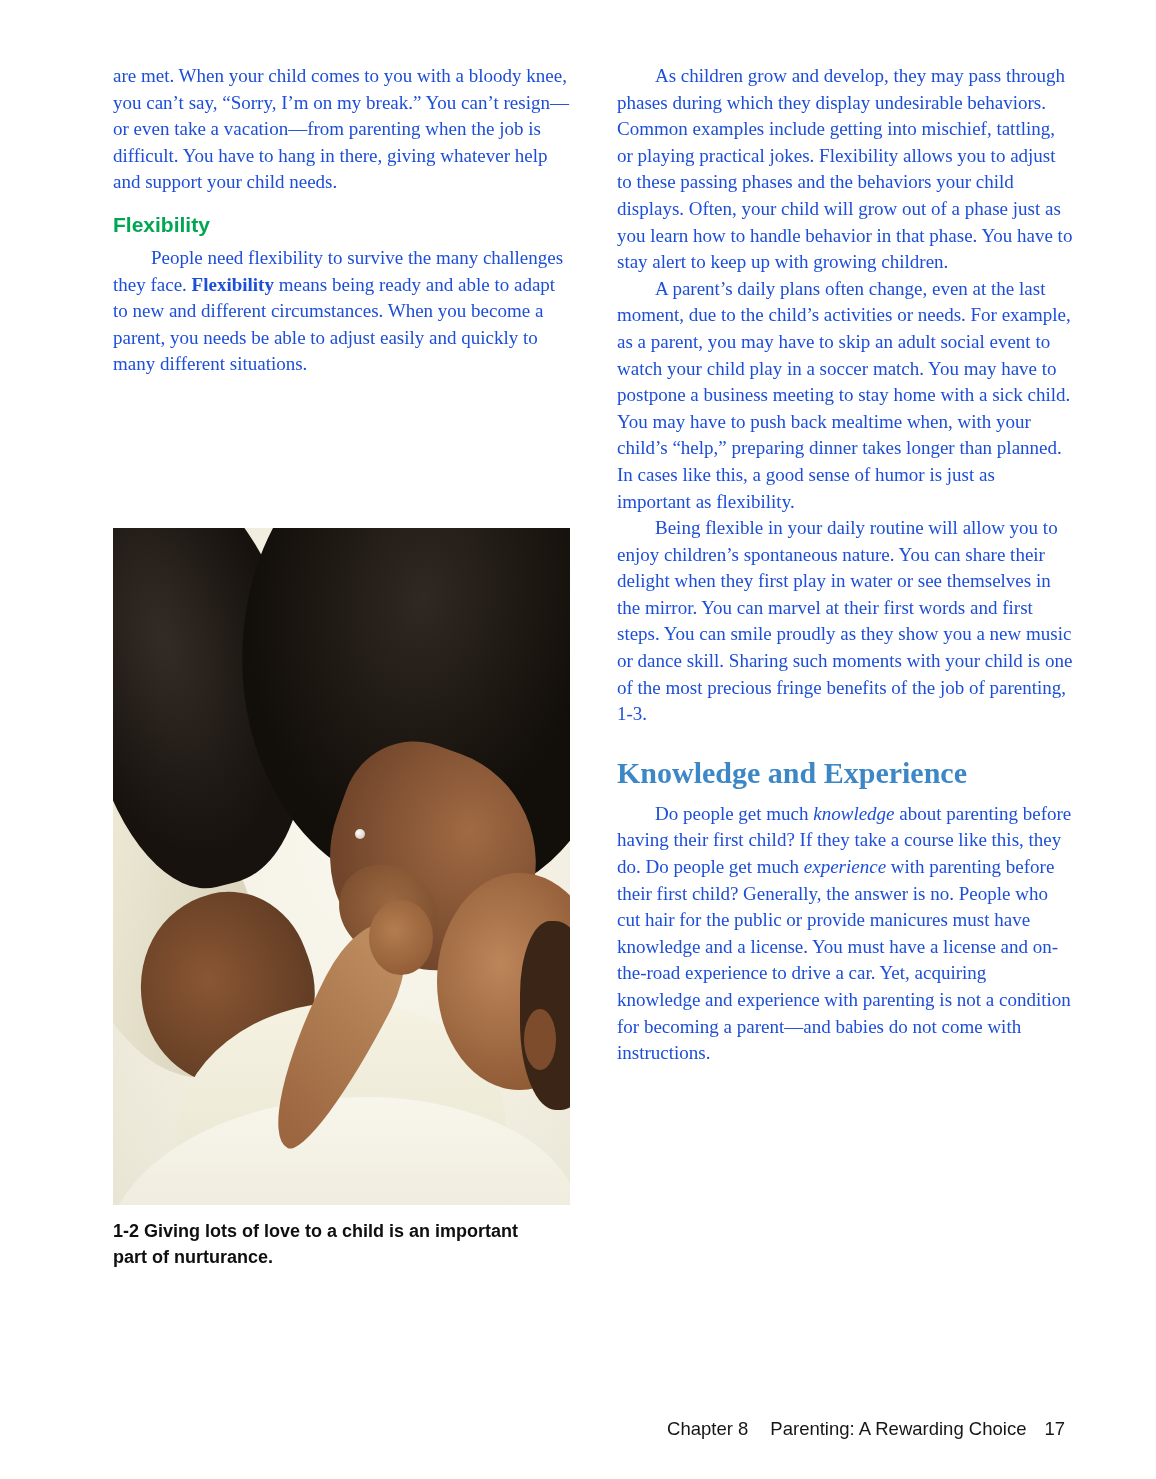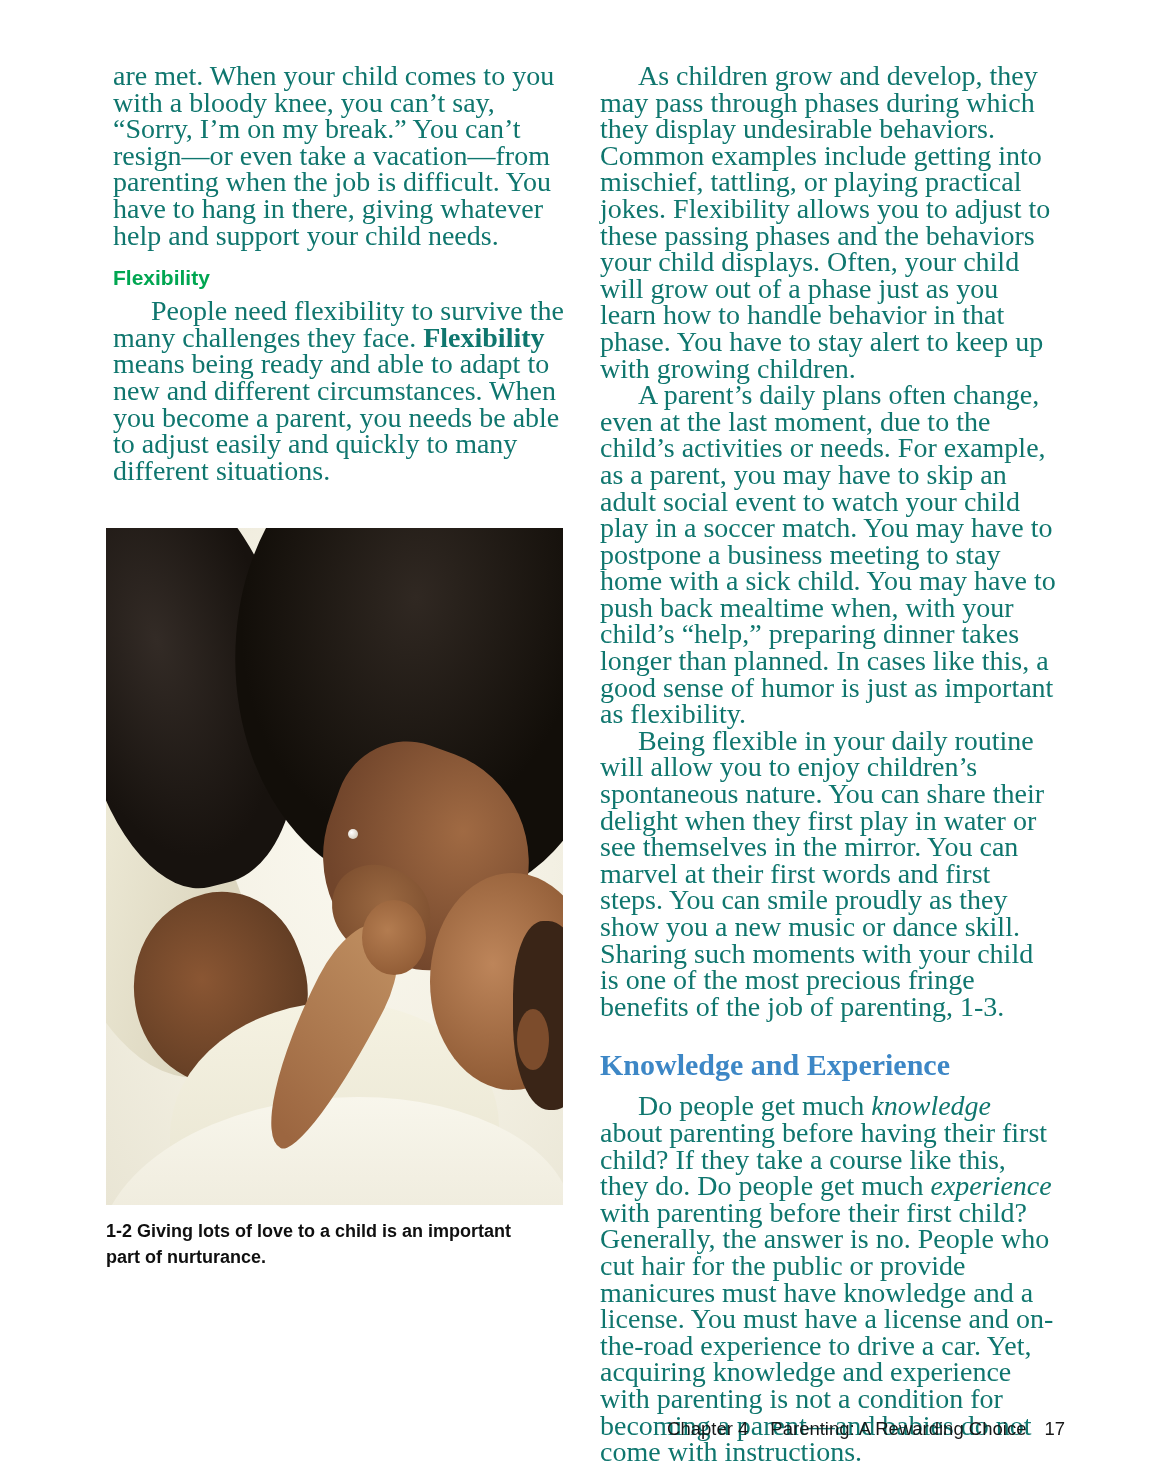--- a/index.html
+++ b/index.html
@@ -8,26 +8,26 @@
     position: relative;
     width: 1156px;
     height: 1479px;
     background: #ffffff;
     font-family: "Liberation Serif", "DejaVu Serif", serif;
     color: #28221f;
     overflow: hidden;
   }
   .col { position: absolute; top: 63px; }
   .col-left  { left: 113px; width: 458px; }
-  .col-right { left: 600px; width: 456px; }
+  .col-right { left: 617px; width: 456px; }
 
   .body-p {
-    font-size: 28px;
+    font-size: 19px;
     line-height: 26.6px;
-    color: #0f766e;
+    color: #1d4ed8;
     text-align: left;
   }
   .body-p.indent { text-indent: 38px; }
   .body-p b { font-weight: bold; }
   .body-p i { font-style: italic; }
 
   .subhead-green {
     font-family: "Liberation Sans", "DejaVu Sans", sans-serif;
     font-weight: bold;
     font-size: 21px;
@@ -40,21 +40,21 @@
     font-family: "Liberation Serif", "DejaVu Serif", serif;
     font-weight: bold;
     font-size: 30px;
     line-height: 34px;
     color: #3d87c6;
     margin-top: 28px;
     margin-bottom: 11px;
   }
 
   
-  .figure-block { position: absolute; left: 106px; top: 528px; width: 534px; }
+  .figure-block { position: absolute; left: 113px; top: 528px; width: 534px; }
   .photo {
     position: relative;
     width: 457px;
     height: 677px;
     overflow: hidden;
     background:
       radial-gradient(ellipse at 55% 45%, #faf8ef 0%, #f3f0e3 55%, #e9e5d4 100%);
   }
   .photo div { position: absolute; }
   .hair-bun {
@@ -204,16 +204,16 @@
     <p class="body-p indent">As children grow and develop, they may pass through phases during which they display undesirable behaviors. Common examples include getting into mischief, tattling, or playing practical jokes. Flexibility allows you to adjust to these passing phases and the behaviors your child displays. Often, your child will grow out of a phase just as you learn how to handle behavior in that phase. You have to stay alert to keep up with growing children.</p>
     <p class="body-p indent">A parent’s daily plans often change, even at the last moment, due to the child’s activities or needs. For example, as a parent, you may have to skip an adult social event to watch your child play in a soccer match. You may have to postpone a business meeting to stay home with a sick child. You may have to push back mealtime when, with your child’s “help,” preparing dinner takes longer than planned. In cases like this, a good sense of humor is just as important as flexibility.</p>
     <p class="body-p indent">Being flexible in your daily routine will allow you to enjoy children’s spontaneous nature. You can share their delight when they first play in water or see themselves in the mirror. You can marvel at their first words and first steps. You can smile proudly as they show you a new music or dance skill. Sharing such moments with your child is one of the most precious fringe benefits of the job of parenting, 1-3.</p>
 
     <h2 class="head-blue">Knowledge and Experience</h2>
 
     <p class="body-p indent"><span>Do people get much </span><i>knowledge</i><span> about parenting before having their first child? If they take a course like this, they do. Do people get much </span><i>experience</i><span> with parenting before their first child? Generally, the answer is no. People who cut hair for the public or provide manicures must have knowledge and a license. You must have a license and on-the-road experience to drive a car. Yet, acquiring knowledge and experience with parenting is not a condition for becoming a parent—and babies do not come with instructions.</span></p>
   </div>
 
   <div class="footer">
-    <span class="chapter">Chapter 4</span><span class="title">Parenting: A Rewarding Choice</span><span class="pagenum">17</span>
+    <span class="chapter">Chapter 8</span><span class="title">Parenting: A Rewarding Choice</span><span class="pagenum">17</span>
   </div>
 
 </div>
 
 </body></html>

